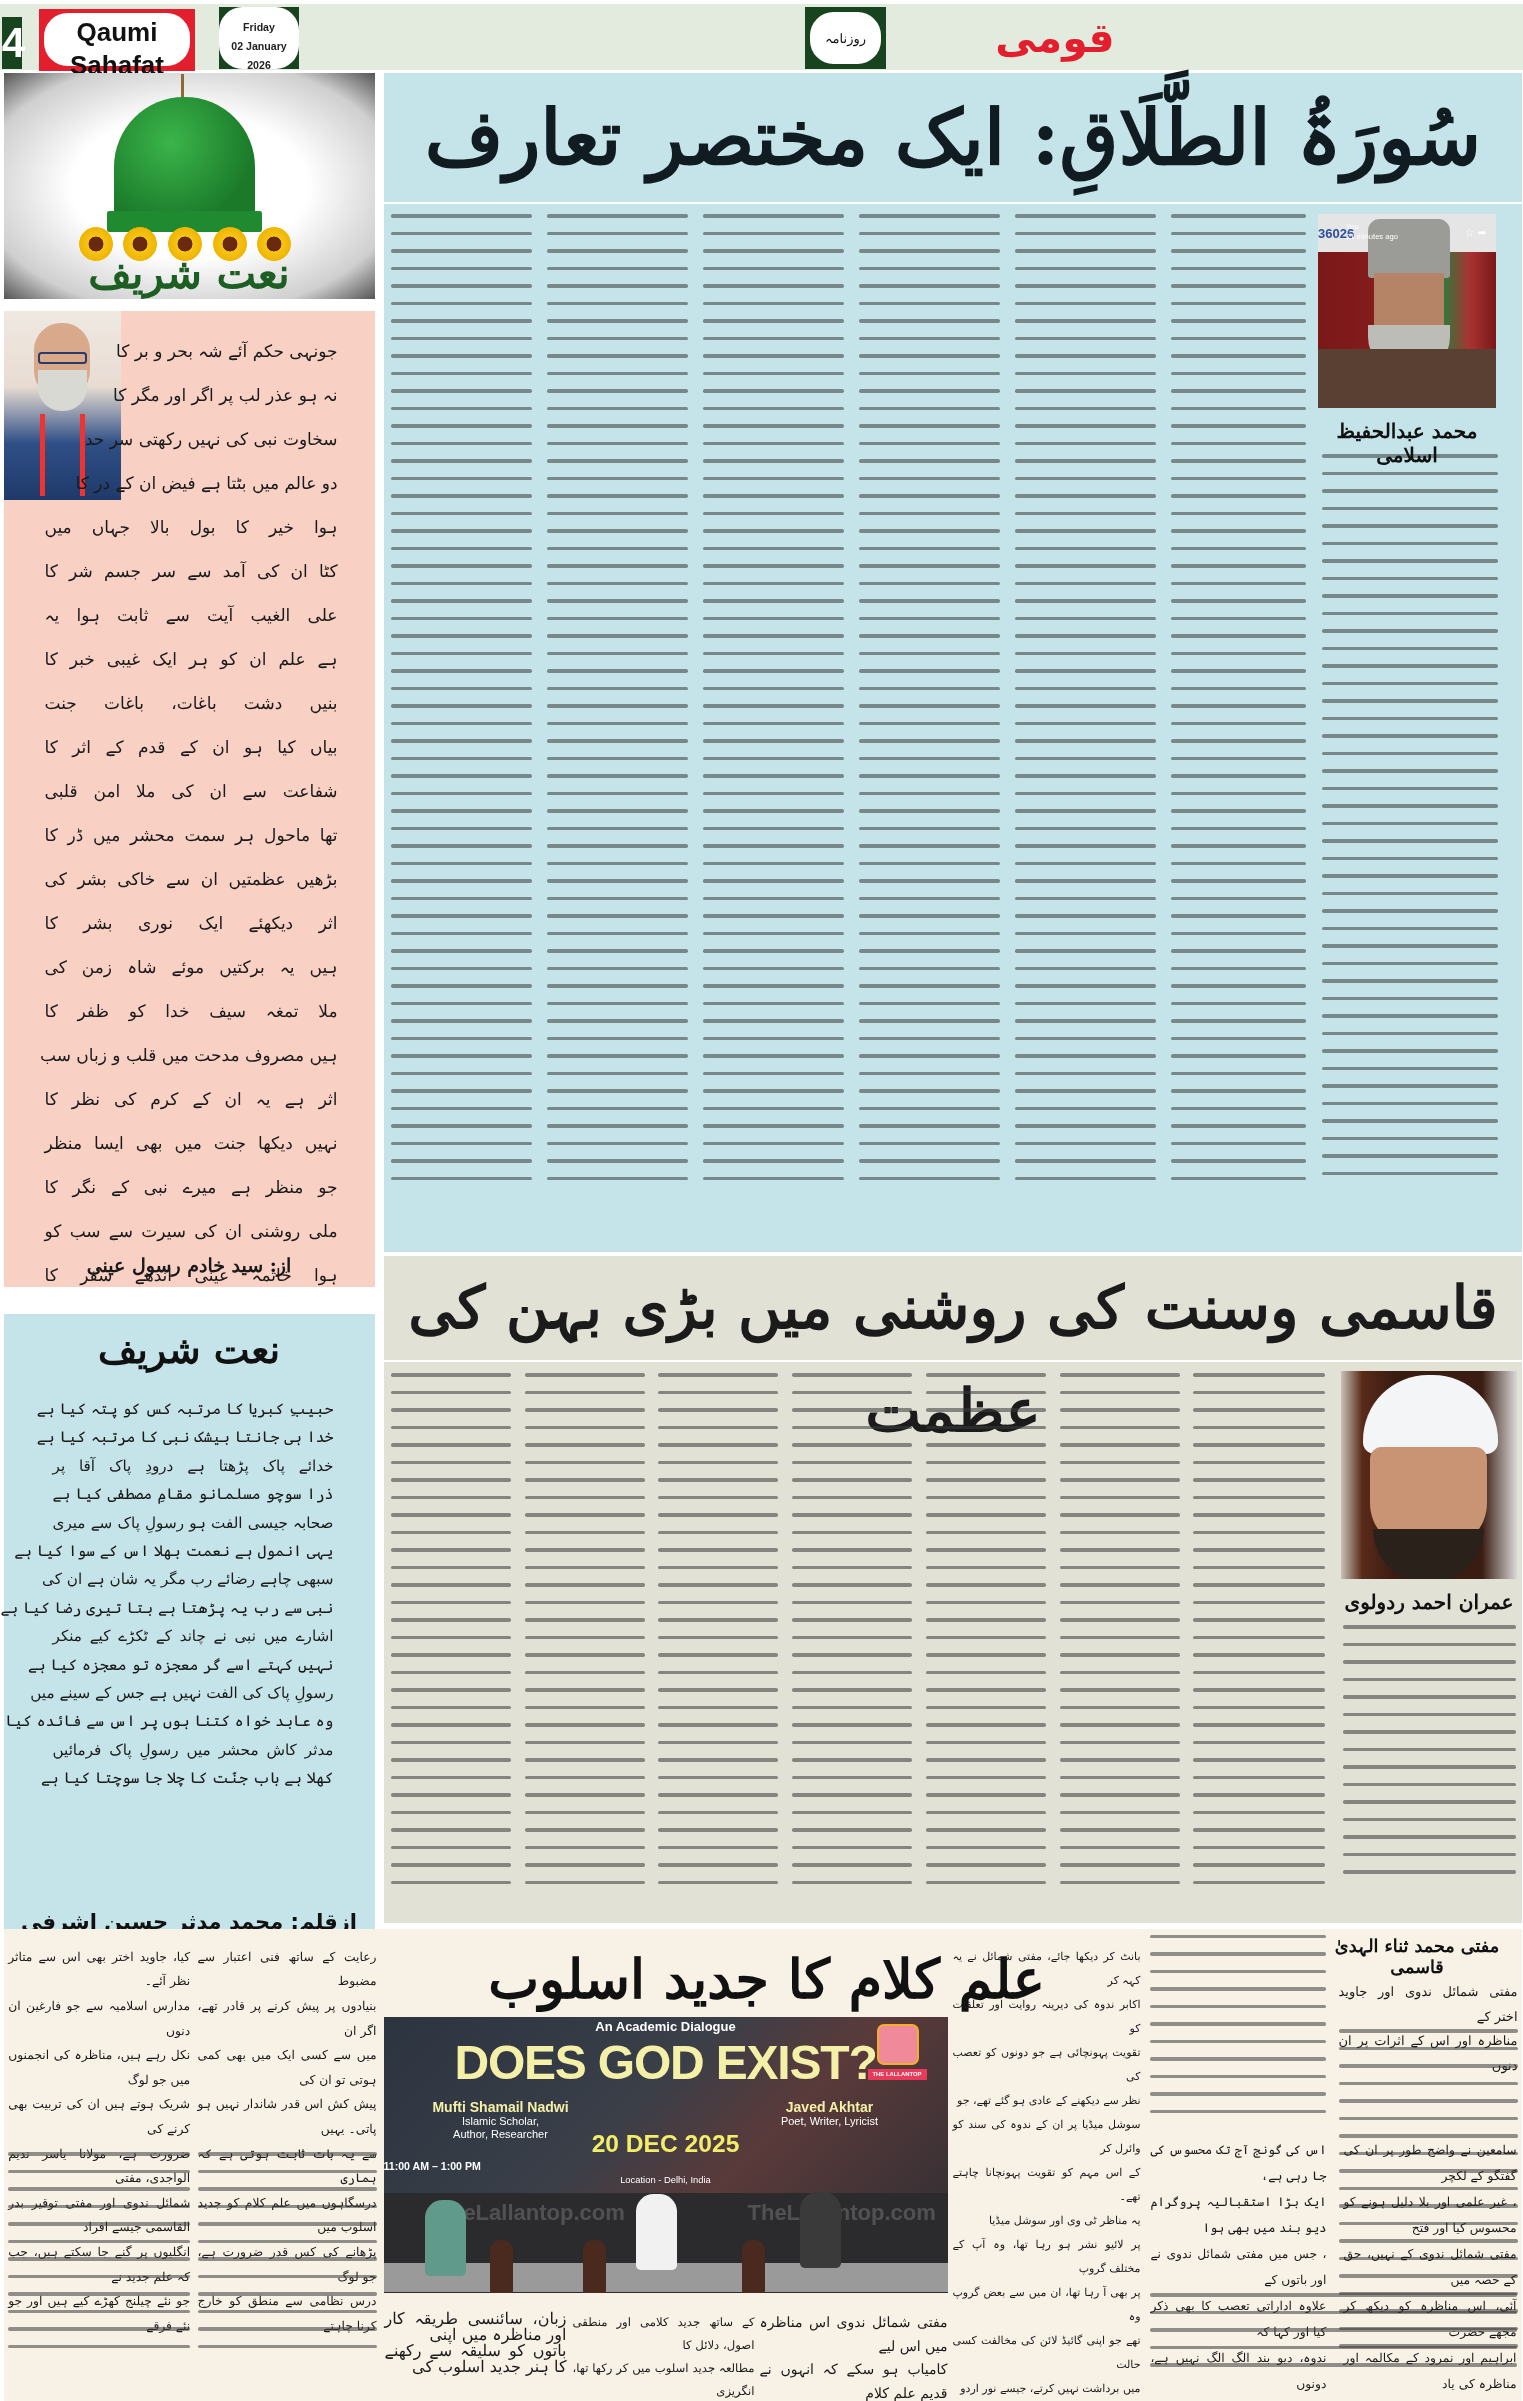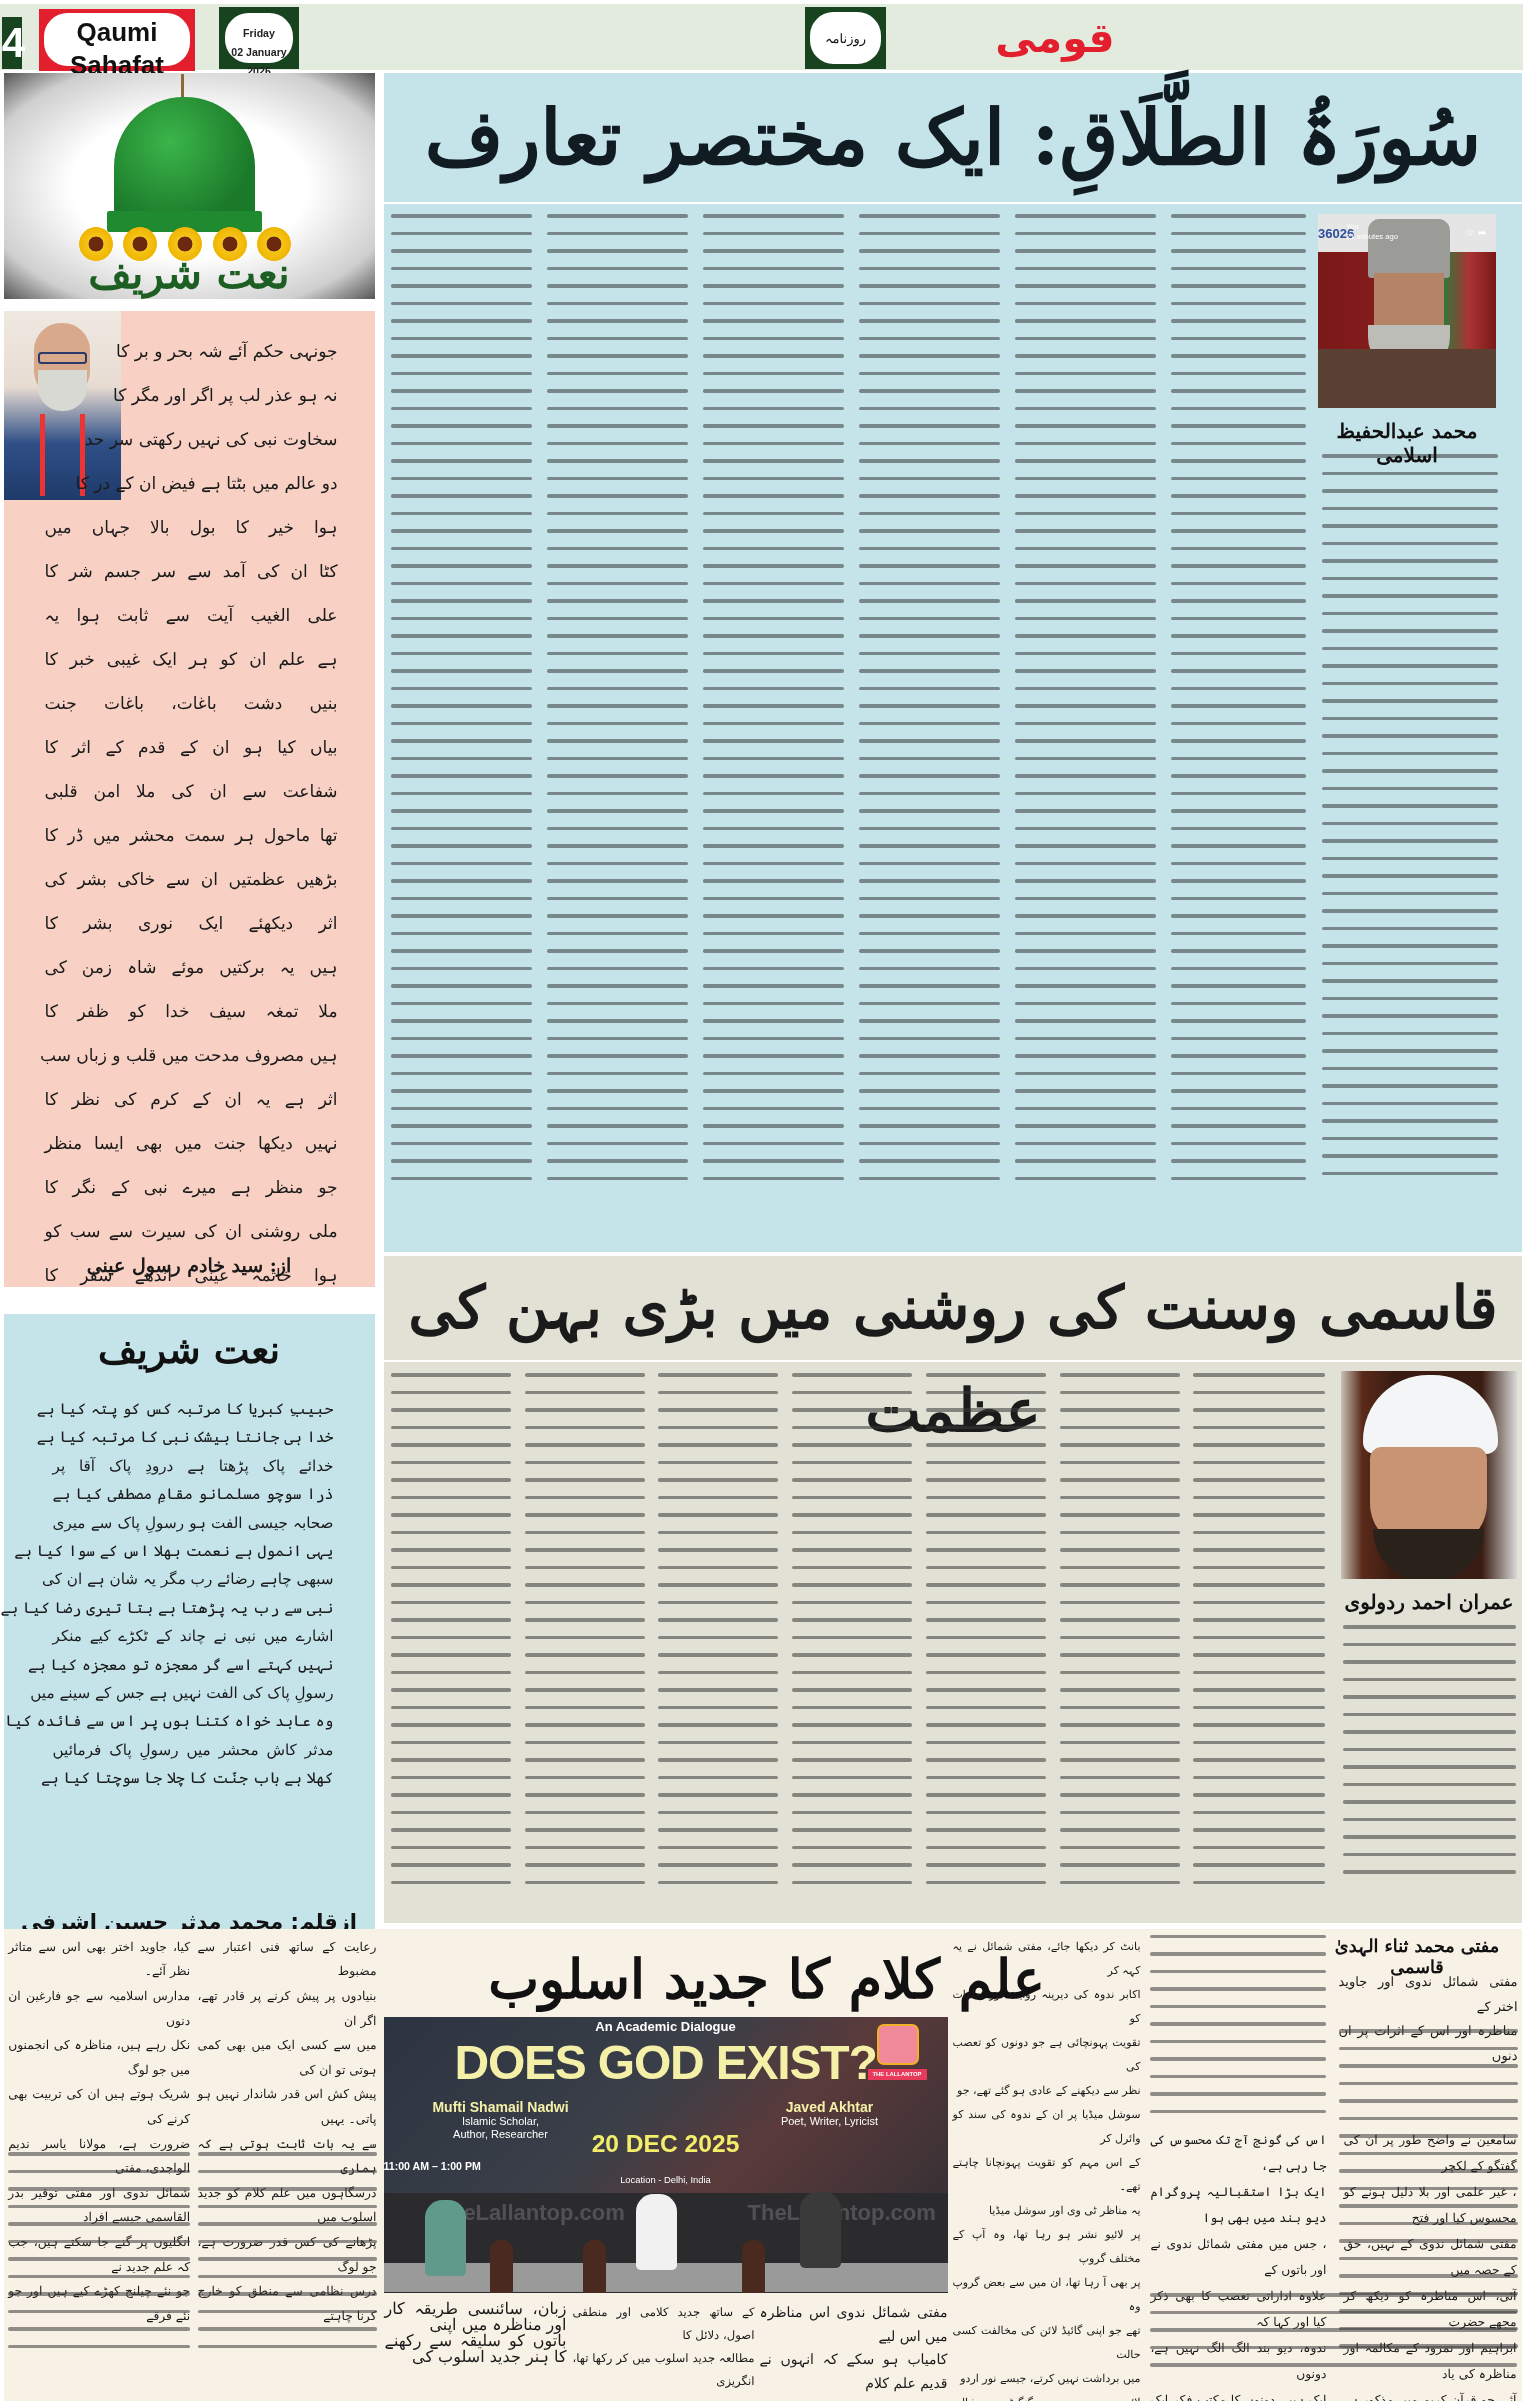--- a/index.html
+++ b/index.html
@@ -7,29 +7,29 @@
   body { font-family: "DejaVu Sans", sans-serif; position: relative; }
 
   
   .masthead { position: absolute; left: 0; top: 3.5px; width: 1524px; height: 66px; background: #e2ebdd; }
   .page-num { position: absolute; left: 1.8px; top: 13px; width: 20px; height: 52px; background: #17431f; color: #fff;
     font-family: "Liberation Sans", sans-serif; font-weight: bold; font-size: 42px; line-height: 52px; text-align: center; }
   .brand-box { position: absolute; left: 39px; top: 5.3px; width: 156px; height: 62px; background: #e31e2d; padding: 4.7px; }
   .brand-inner { width: 100%; height: 100%; background: #fff; border-radius: 23.5px; text-align: center; }
   .brand-en { font-family: "Liberation Sans", sans-serif; font-weight: bold; font-size: 26px; color: #111; line-height: 33px; padding-top: 2.3px; }
   .brand-sub { font-family: "Liberation Sans", sans-serif; font-weight: bold; font-size: 14px; color: #111; line-height: 15.2px; }
-  .date-box { position: absolute; left: 219px; top: 3.5px; width: 80px; height: 62px; background: #17431f; padding: 6px; }
+  .date-box { position: absolute; left: 219px; top: 3.5px; width: 80px; height: 62px; background: #17431f; padding: 0; }
   .date-inner { width: 100%; height: 100%; background: #fff; border-radius: 23.5px; text-align: center;
     font-family: "Liberation Sans", sans-serif; font-weight: bold; font-size: 10.6px; color: #222; padding-top: 10.6px; line-height: 19px; }
   .urdu-box { position: absolute; left: 805px; top: 3.5px; width: 81px; height: 62px; background: #17431f; padding: 4.7px; }
   .urdu-inner { width: 100%; height: 100%; background: #fff; border-radius: 23.5px; text-align: center;
     font-family: "DejaVu Serif", serif; font-size: 13px; color: #111; line-height: 53px; direction: rtl; }
   .urdu-brand { position: absolute; left: 932px; top: 5.9px; width: 246px; height: 59px; text-align: center;
     font-family: "DejaVu Sans", sans-serif; font-weight: bold; font-size: 41px; color: #e31e2d; direction: rtl; line-height: 59px; }
-  .col-text { font-family: "DejaVu Serif", serif; color: #1a1a1a; direction: rtl; text-align: justify; }
+  .col-text { font-family: "DejaVu Serif", serif; color: #1a1a1a; direction: rtl; text-align: justify; margin-top: 10px; }
   .fill-lines { position: absolute; }
   .line { height: 3.5px; background: #3a3a3a; opacity: .55; border-radius: 1.8px; margin-bottom: 14px; }
 
   
   .naat-hero { position: absolute; left: 3.5px; top: 73px; width: 371px; height: 226px;
     background: radial-gradient(ellipse at center, #ffffff 45%, #cfcfcf 80%, #555 100%); overflow: hidden; }
   .dome { position: absolute; left: 110px; top: 23.5px; width: 141px; height: 129px; background: radial-gradient(circle at 40% 35%, #3bb54a, #1b7a2a 70%);
     border-radius: 70px 70px 5.9px 5.9px; }
   .dome-base { position: absolute; left: 103px; top: 138px; width: 155px; height: 20.5px; background: #1f8a2f; border-radius: 2.3px; }
   .finial { position: absolute; left: 177px; top: 1.2px; width: 3.5px; height: 23.5px; background: #8a6a3a; }

